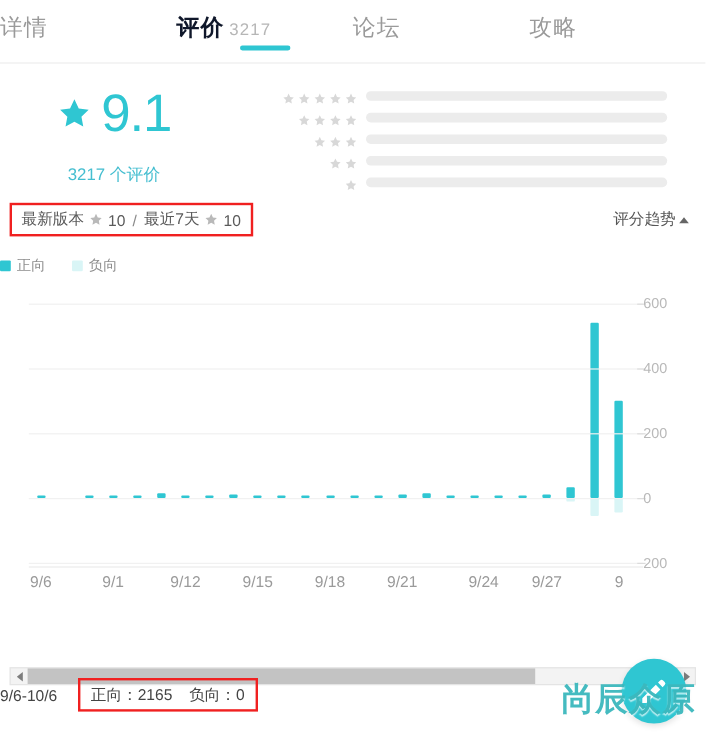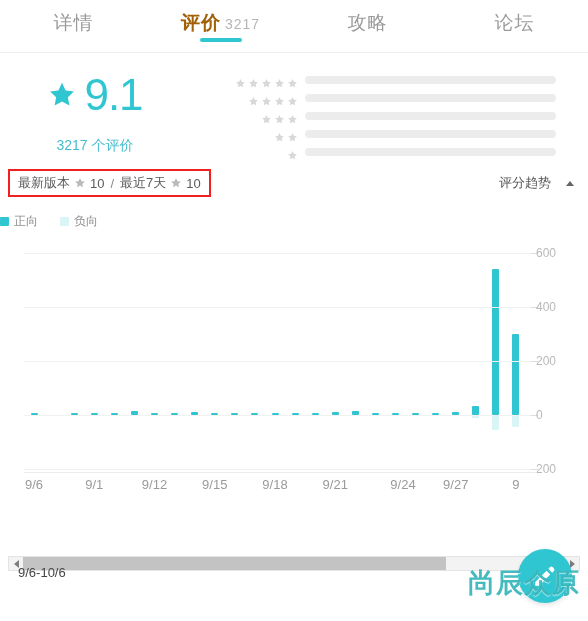--- a/index.html
+++ b/index.html
@@ -14,30 +14,30 @@
   
   .tabs{
     display:flex;
     align-items:flex-start;
     height:53px;
     border-bottom:1px solid #ededed;
     box-sizing:border-box;
   }
   .tab{
     flex:1;
-    text-align:center;
+    text-align:left;
     position:relative;
     padding-top:10px;
     font-size:19px;
     color:#9a9a9a;
     letter-spacing:1px;
     cursor:pointer;
   }
   .tab .lbl{font-size:19px;}
-  .tab.active .lbl{color:#a16207;font-weight:bold;font-family:Liberation Serif, serif;}
+  .tab.active .lbl{color:#0f172a;font-weight:bold;font-family:Liberation Serif, serif;}
   .tab .cnt{font-size:14px;color:#b6b6b6;margin-left:4px;font-weight:normal;margin-top:16px;}
   .tab .underline{
     display:none;
     position:absolute;
     left:50%;margin-left:-21px;
     bottom:-6px;
     width:42px;height:4px;border-radius:2px;
     background:#2fc6d2;
   }
   .tab.active .underline{display:block;}
@@ -127,21 +127,21 @@
     gap:4px;
     white-space:nowrap;
   }
   .verbox .vstar{width:12px;height:12px;display:inline-block;color:#b9b9b9;}
   .vsep{color:#8a8a8a;margin:0 2px;}
   .trend{
     font-size:13px;
     color:#555;
     display:flex;
     align-items:center;
-    gap:15px;
+    gap:3px;
     cursor:pointer;
   }
   .caret-up{
     width:0;height:0;
     border-left:4px solid transparent;
     border-right:4px solid transparent;
     border-bottom:5px solid #666;
     display:inline-block;
   }
 
@@ -260,21 +260,21 @@
   .sb-thumb{
     position:absolute;left:0;top:0;
     height:13px;
     background:#c3c3c3;
     cursor:pointer;
   }
 
   
   .footer{
     position:absolute;
-    left:18px;
+    left:0;
     top:565px;
     display:flex;
     align-items:center;
     gap:17px;
     font-size:13px;
     color:#444;
   }
   .fbox{
     border:2px solid #f02020;
     padding:3px 9px;
@@ -312,25 +312,25 @@
 <div class="tabs">
   <div class="tab">
     <span class="lbl">详情</span>
     
   </div>
   <div class="tab active">
     <span class="lbl">评价</span><span class="cnt">3217</span>
     <span class="underline"></span>
   </div>
   <div class="tab">
+    <span class="lbl">论坛</span>
+    
+  </div>
+  <div class="tab">
     <span class="lbl">攻略</span>
-    
-  </div>
-  <div class="tab">
-    <span class="lbl">论坛</span>
     
   </div>
 </div>
 
 <div class="summary">
   <div class="score-box">
     <div class="score-line">
       <span class="big-star">
         <svg viewBox="0 0 24 24" width="30" height="30">
             <path fill="#2fc6d2" d="M12 2.2l2.9 6.1 6.6.9-4.8 4.6 1.2 6.6-5.9-3.2-5.9 3.2 1.2-6.6L2.5 9.2l6.6-.9z"></path>
@@ -518,20 +518,24 @@
   <span class="sb-track">
       <span class="sb-thumb" id="sbthumb" style="width: 78%;"></span>
     </span>
   <span class="sb-arrow">
       <span class="tri-r"></span>
     </span>
 </div>
 
 <div class="footer">
   <span>9/6-10/6</span>
+  <span class="fbox">
+    <span>正向：2165</span>
+    <span>负向：0</span>
+  </span>
 </div>
 
 <div class="fab">
   <svg viewBox="0 0 24 24" width="26" height="26">
     <path fill="#ffffff" d="M3 17.5l10.4-10.4 3.5 3.5L6.5 21H3zM15.1 5.4l1.6-1.6a1.6 1.6 0 0 1 2.3 0l1.2 1.2a1.6 1.6 0 0 1 0 2.3l-1.6 1.6z"></path>
   </svg>
 </div>
 <div class="watermark">尚辰众原</div>
 
 </body></html>

